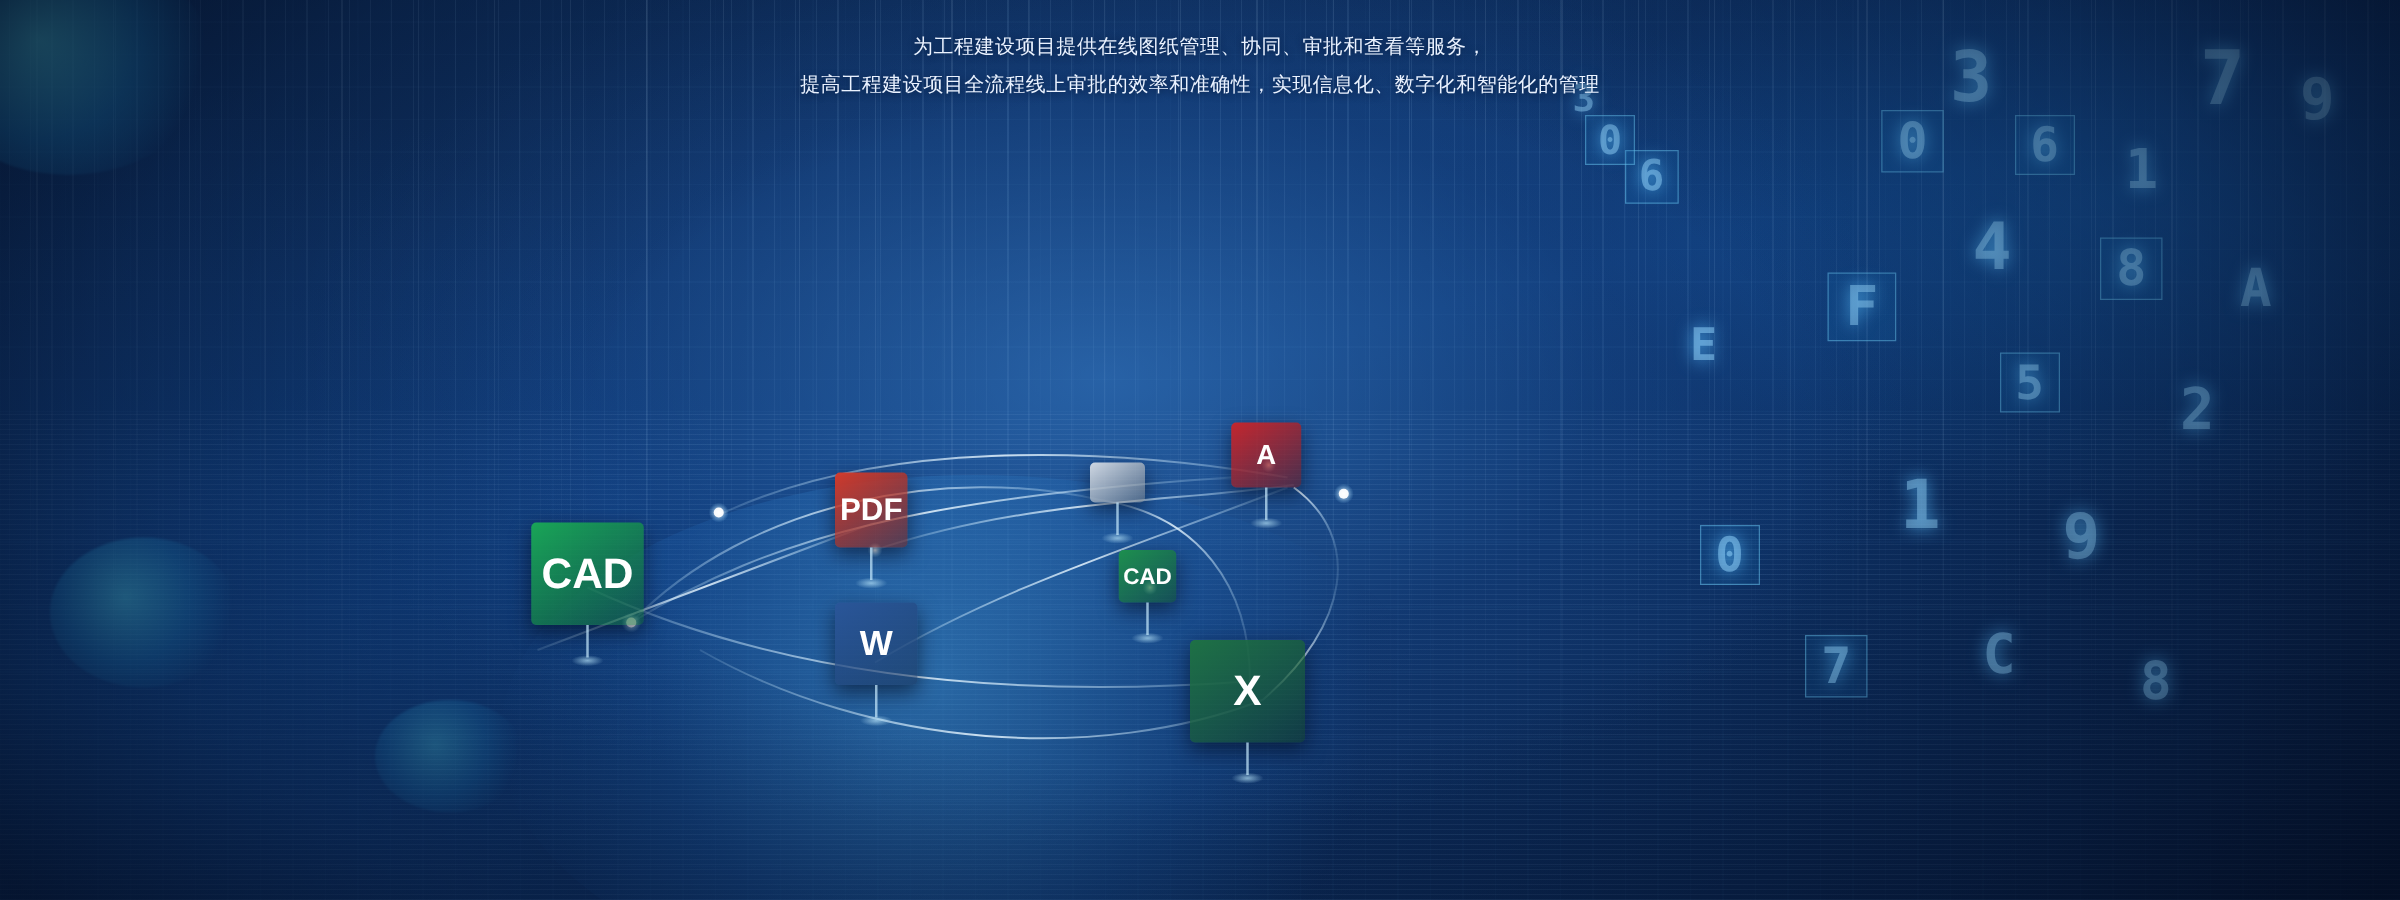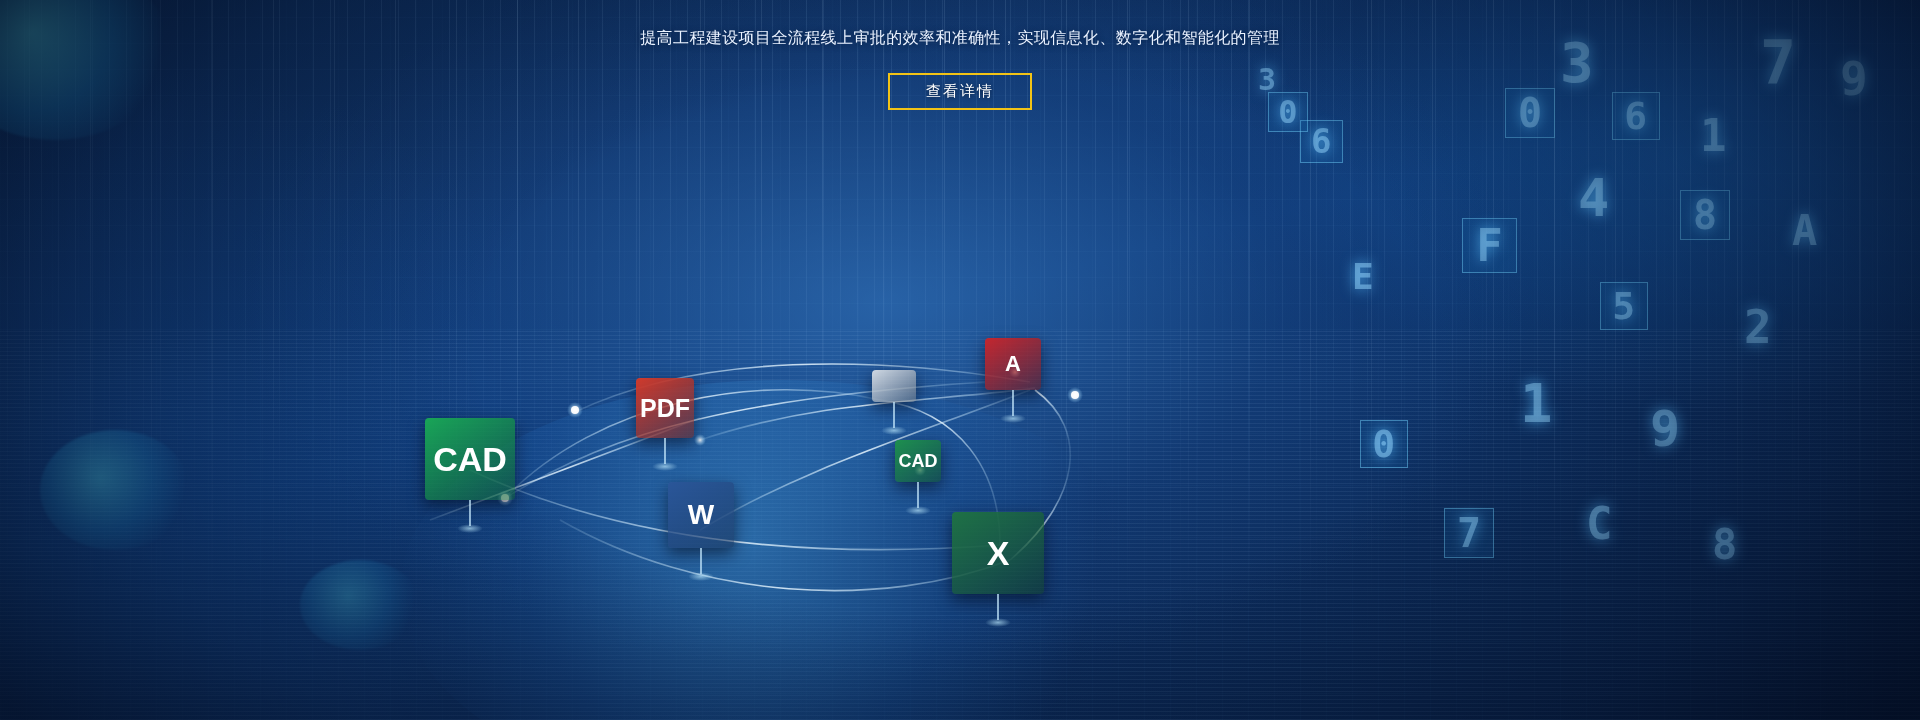--- a/index.html
+++ b/index.html
@@ -213,21 +213,21 @@
       <span class="digit" style="left: 1258px; top: 62px; font-size: 30px;">3</span>
       <span class="digit box" style="left: 1268px; top: 92px; font-size: 32px; width: 40px; height: 40px;">0</span>
     </div>
 
   <div class="layer" id="icon-host">
       <div class="fileicon" style="left: 425px; top: 418px; width: 90px; height: 82px;">
         <div class="plate" style="background: linear-gradient(145deg, rgb(25, 165, 87) 0%, rgba(0, 0, 0, 0.35) 140%); font-size: 34px; color: rgb(255, 255, 255);">CAD</div>
         <div class="stand" style="top: 82px; height: 26px;"></div>
         <div class="standbase" style="top: 106px;"></div>
       </div>
-      <div class="fileicon" style="left: 636px; top: 378px; width: 58px; height: 60px;">
+      <div class="fileicon" style="left: 668px; top: 378px; width: 58px; height: 60px;">
         <div class="plate" style="background: linear-gradient(145deg, rgb(208, 58, 44) 0%, rgba(0, 0, 0, 0.35) 140%); font-size: 25px; color: rgb(255, 255, 255);">PDF</div>
         <div class="stand" style="top: 60px; height: 26px;"></div>
         <div class="standbase" style="top: 84px;"></div>
       </div>
       <div class="fileicon" style="left: 668px; top: 482px; width: 66px; height: 66px;">
         <div class="plate" style="background: linear-gradient(145deg, rgb(42, 86, 153) 0%, rgba(0, 0, 0, 0.35) 140%); font-size: 28px; color: rgb(255, 255, 255);">W</div>
         <div class="stand" style="top: 66px; height: 26px;"></div>
         <div class="standbase" style="top: 90px;"></div>
       </div>
       <div class="fileicon" style="left: 952px; top: 512px; width: 92px; height: 82px;">
@@ -249,20 +249,18 @@
         <div class="plate" style="background: linear-gradient(145deg, rgb(207, 216, 227) 0%, rgba(0, 0, 0, 0.35) 140%); font-size: 13px; color: rgb(51, 74, 102);"></div>
         <div class="stand" style="top: 32px; height: 26px;"></div>
         <div class="standbase" style="top: 56px;"></div>
       </div>
     </div>
 
   <div class="layer vignette"></div>
 
   <div class="content">
     <div class="desc">
+      <div>为工程建设项目提供在线图纸管理、协同、审批和查看等服务，</div>
       <div>提高工程建设项目全流程线上审批的效率和准确性，实现信息化、数字化和智能化的管理</div>
     </div>
-    <div class="cta-wrap">
-      <button class="cta">查看详情</button>
-    </div>
   </div>
 
 </div>
 
 </body></html>

